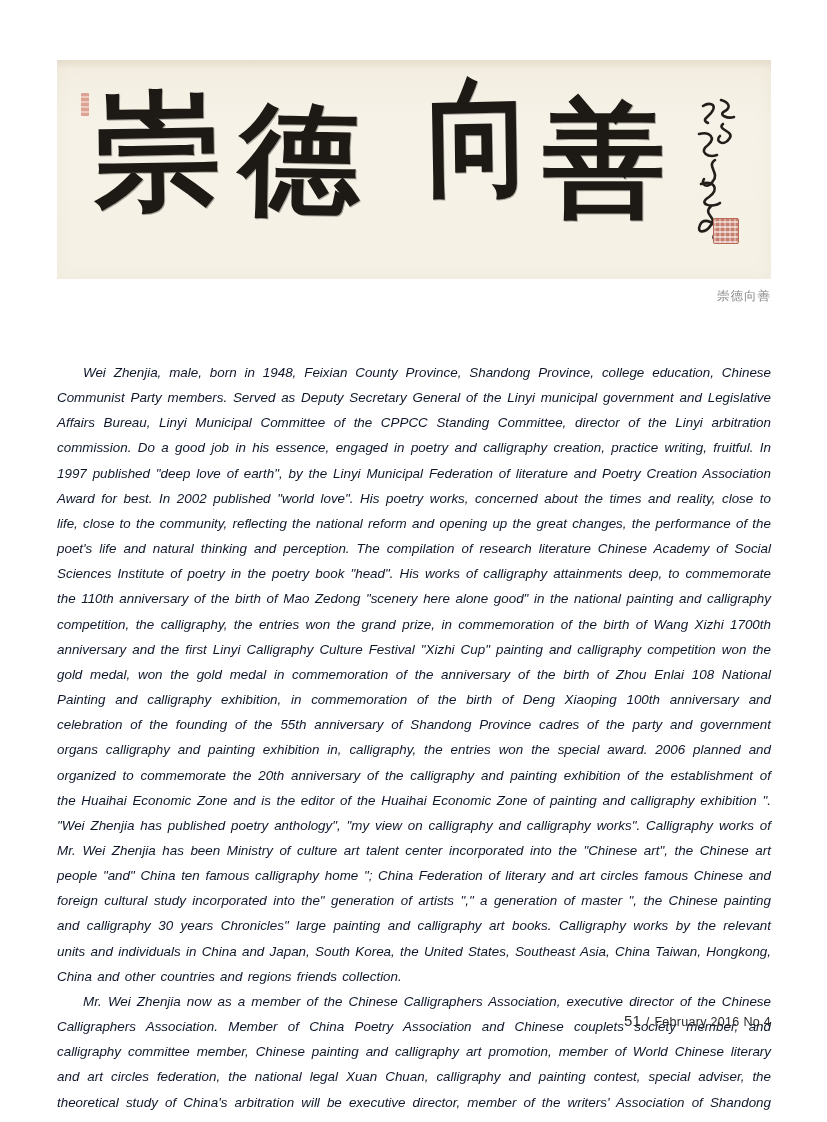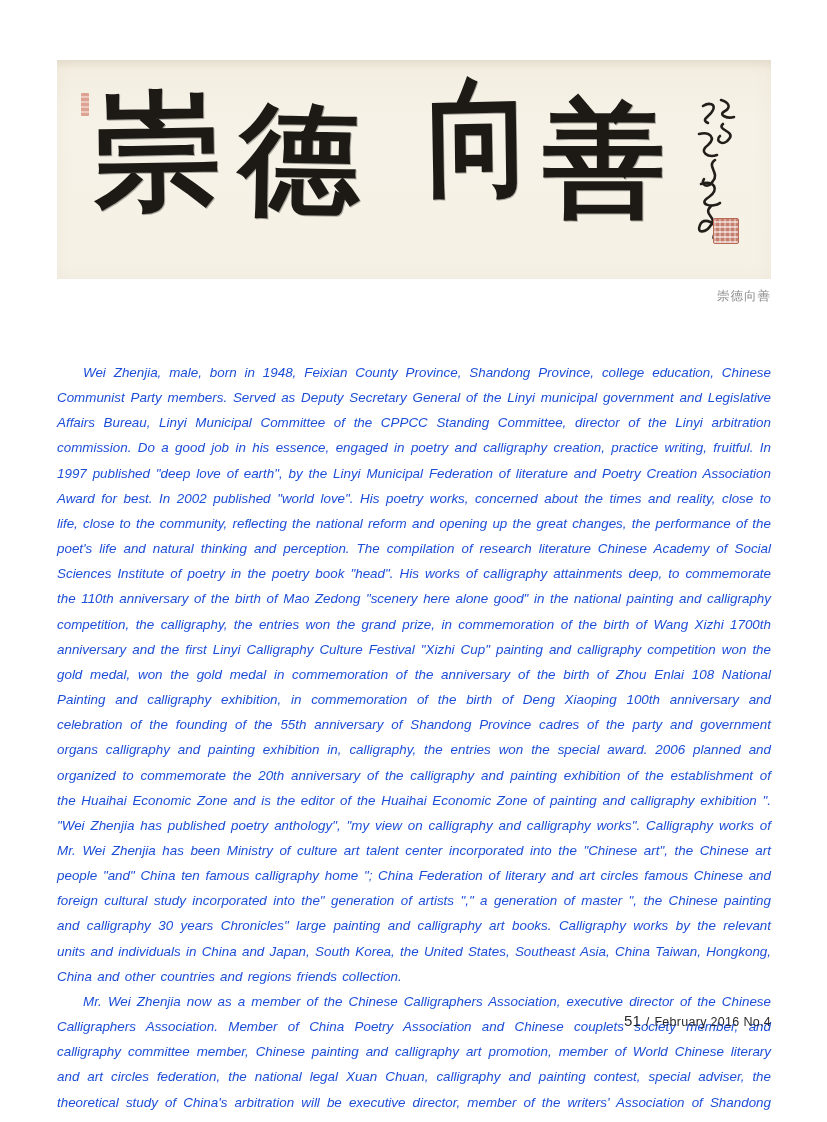--- a/index.html
+++ b/index.html
@@ -76,21 +76,21 @@
     position: absolute;
     left: 57px;
     top: 360px;
     width: 714px;
   }
   .body-text p {
     margin: 0;
     font-style: italic;
     font-size: 13.4px;
     line-height: 25.15px;
-    color: #1d4ed8;
+    color: #0f172a;
     text-align: justify;
     text-indent: 26px;
     word-spacing: 1.5px;
   }
 
   
   .footer {
     position: absolute;
     right: 56px;
     top: 1012px;

